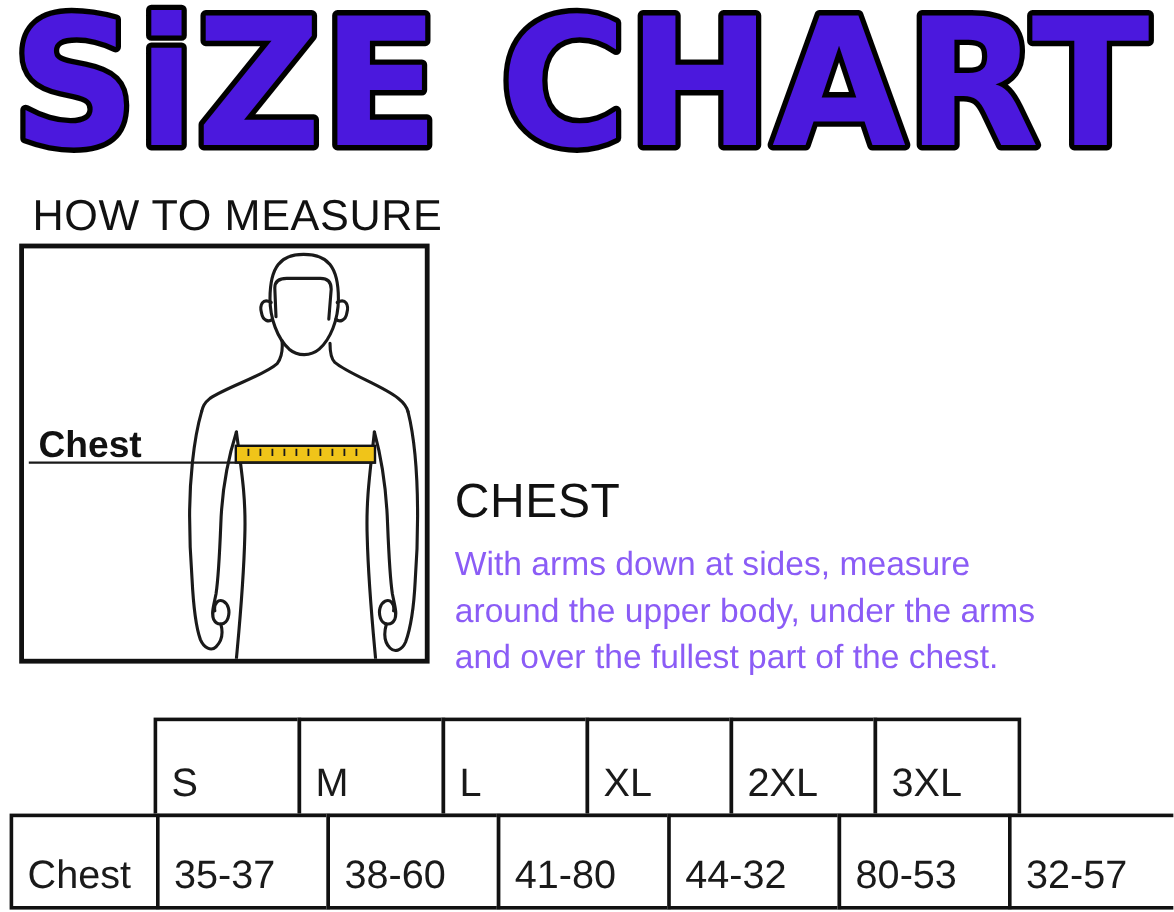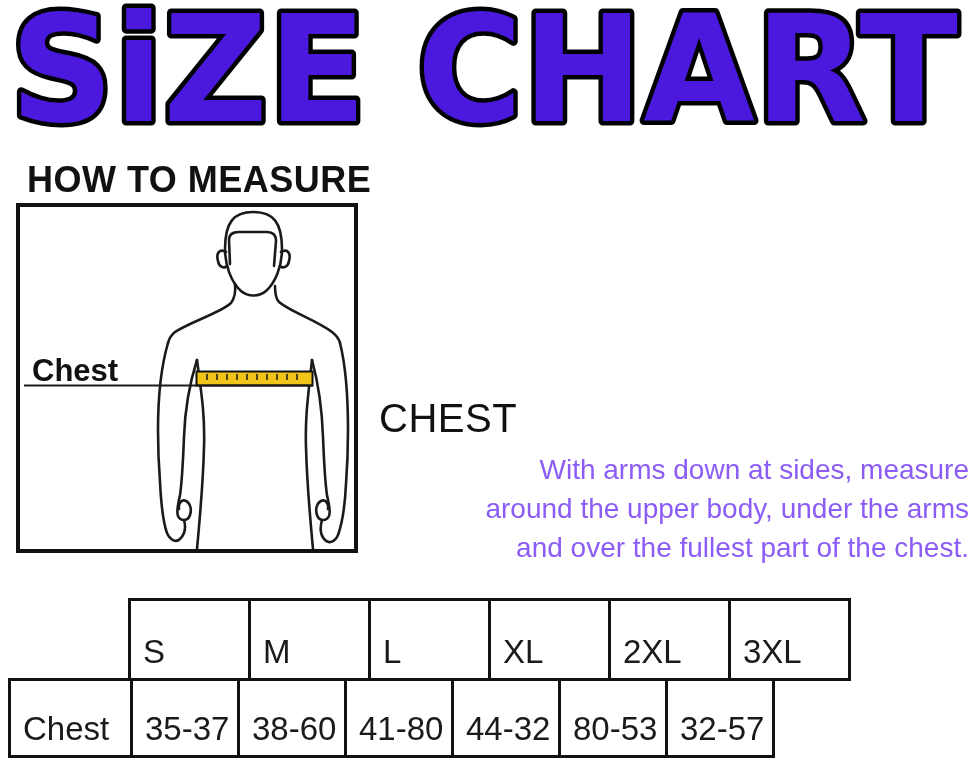--- a/index.html
+++ b/index.html
@@ -1,25 +1,25 @@
 <!DOCTYPE html>
 <html><head>
 <meta charset="utf-8">
 <style>
   html,body{margin:0;padding:0;background:#fff;}
   .page{
     position:relative;width:978px;height:760px;background:#fff;overflow:hidden;
-    font-family:"Liberation Sans",sans-serif;color:#1a1a1a;text-align:right;
+    font-family:"Liberation Sans",sans-serif;color:#1a1a1a;
   }
   
   .title-svg{position:absolute;left:0;top:0;display:block;}
   
   .how-heading{
     position:absolute;left:27px;top:159px;
-    font-size:36px;font-weight:bold;letter-spacing:.5px;color:#111;
+    font-size:36px;font-weight:normal;letter-spacing:.5px;color:#111;
     white-space:nowrap;
   }
   
   .figure-box{
     position:absolute;left:16px;top:203px;width:334px;height:342px;
     border:4px solid #111;background:#fff;
   }
   .figure-box svg{position:absolute;left:0;top:0;}
   
   .chest-heading{
@@ -32,21 +32,21 @@
   }
   
   .thead{position:absolute;left:128px;top:598px;display:flex;}
   .trow{position:absolute;left:8px;top:678px;display:flex;}
   .cell{
     box-sizing:border-box;border:3px solid #111;background:#fff;
     display:flex;align-items:flex-end;
     padding:0 0 7px 12px;font-size:33px;color:#1a1a1a;
   }
   .thead .cell{width:123px;height:83px;}
-  .trow .cell{width:110px;height:80px;}
+  .trow .cell{width:145px;height:80px;}
   .trow .cell.rowlabel{width:125px;}
   .cell + .cell{margin-left:-3px;}
 </style>
 </head>
 <body>
 
 <div class="page">
 
   <svg class="title-svg" width="978" height="152" viewBox="0 0 978 152">
     <text x="10" y="121" textLength="948" lengthAdjust="spacingAndGlyphs" font-family="DejaVu Sans, sans-serif" font-size="148" font-weight="bold" stroke-width="9" paint-order="stroke" stroke-linejoin="round" stroke="#000000" fill="#4b18dd">SiZE CHART</text>

